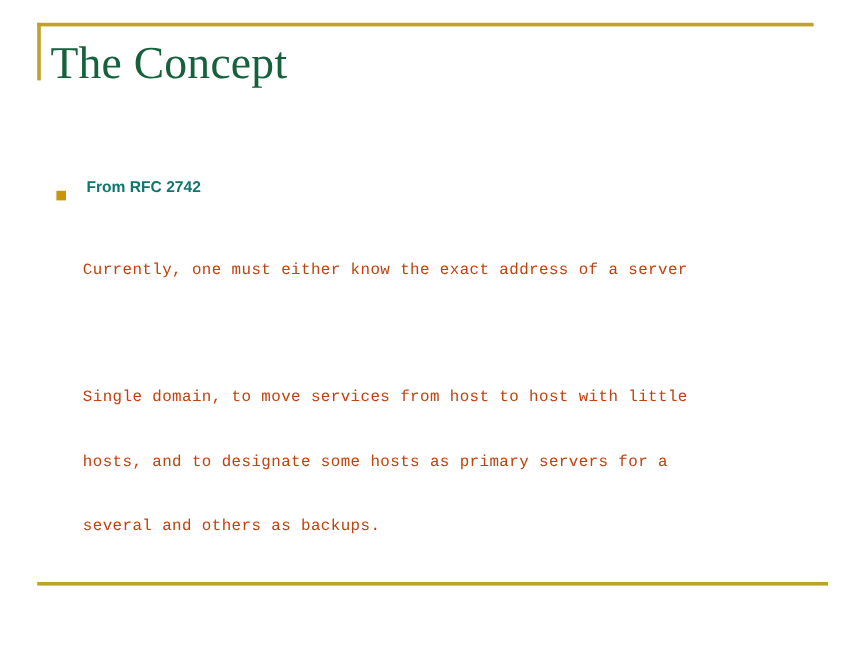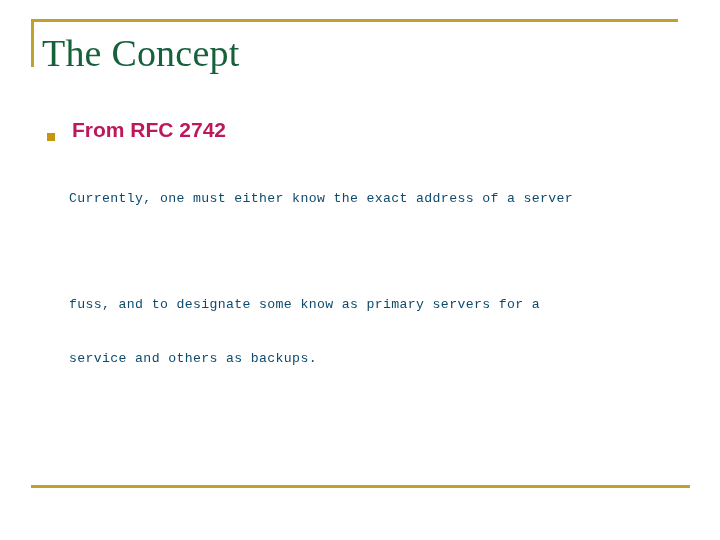--- a/index.html
+++ b/index.html
@@ -80,34 +80,35 @@
     position: absolute;
     left: 47px;
     width: 8px;
     height: 8px;
     background: #c8960c;
   }
   .bullet-marker.lvl1 { top: 13px; }
 
   .bullet-heading {
     font-family: "Liberation Sans", sans-serif;
-    font-size: 21px;
+    font-size: 13px;
     font-weight: bold;
     line-height: 20px;
-    color: #be185d;
+    color: #0f766e;
     white-space: nowrap;
+    margin-top: 26px;
   }
 
   
   .mono-block {
     margin-left: 69px;
     font-family: "Liberation Mono", "DejaVu Sans Mono", monospace;
     font-size: 13.2px;
     line-height: 18px;
-    color: #0c4a6e;
+    color: #c2410c;
     letter-spacing: 0.35px;
     white-space: pre;
   }
   .mono-line { white-space: pre; }
 
   .gap-sm { height: 14px; }
   .gap-md { height: 16px; }
 </style>
 </head>
 <body>
@@ -128,21 +129,22 @@
 
     <div class="gap-sm"></div>
 
     <div class="mono-block">
       <div class="mono-line">Currently, one must either know the exact address of a server</div>
     </div>
 
     <div class="gap-md"></div>
 
     <div class="mono-block">
-      <div class="mono-line">fuss, and to designate some know as primary servers for a</div>
-      <div class="mono-line">service and others as backups.</div>
+      <div class="mono-line">Single domain, to move services from host to host with little</div>
+      <div class="mono-line">hosts, and to designate some hosts as primary servers for a</div>
+      <div class="mono-line">several and others as backups.</div>
     </div>
 
   </div>
 
   <div class="rule-bottom"></div>
 
 </div>
 
 </body></html>

